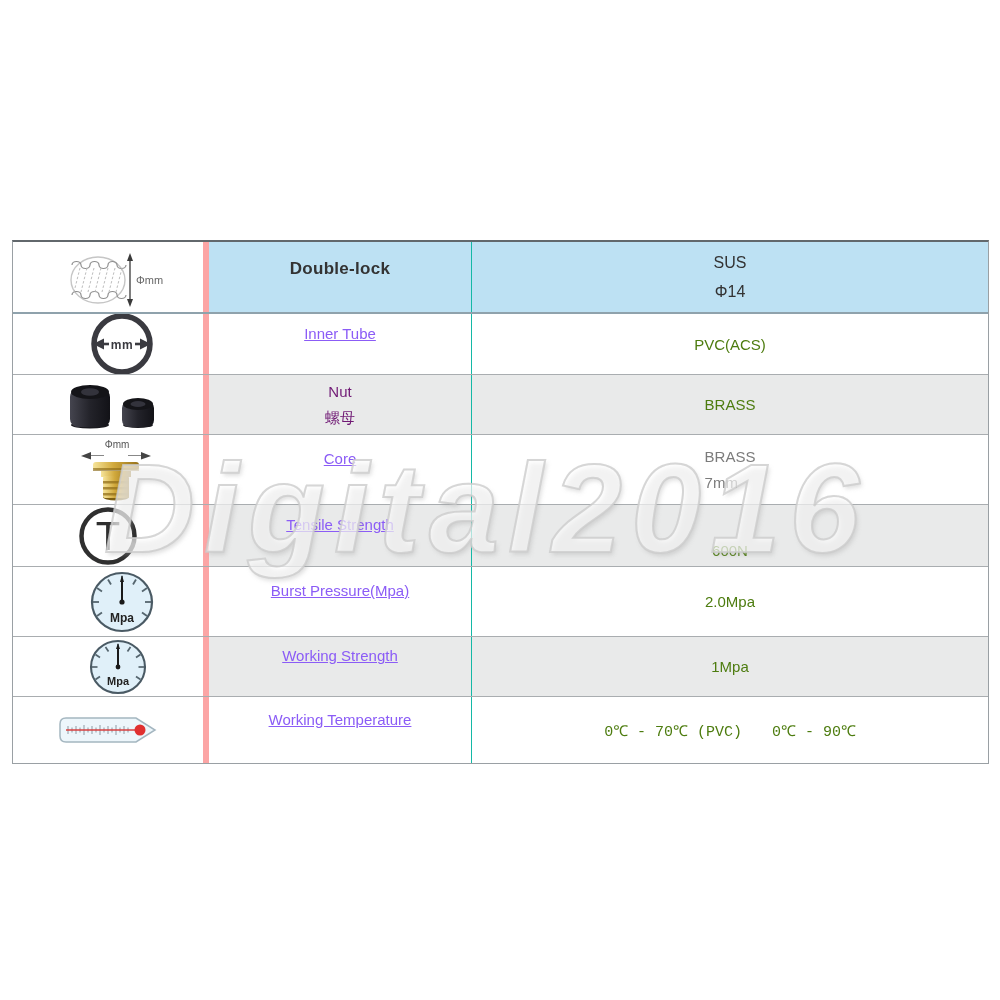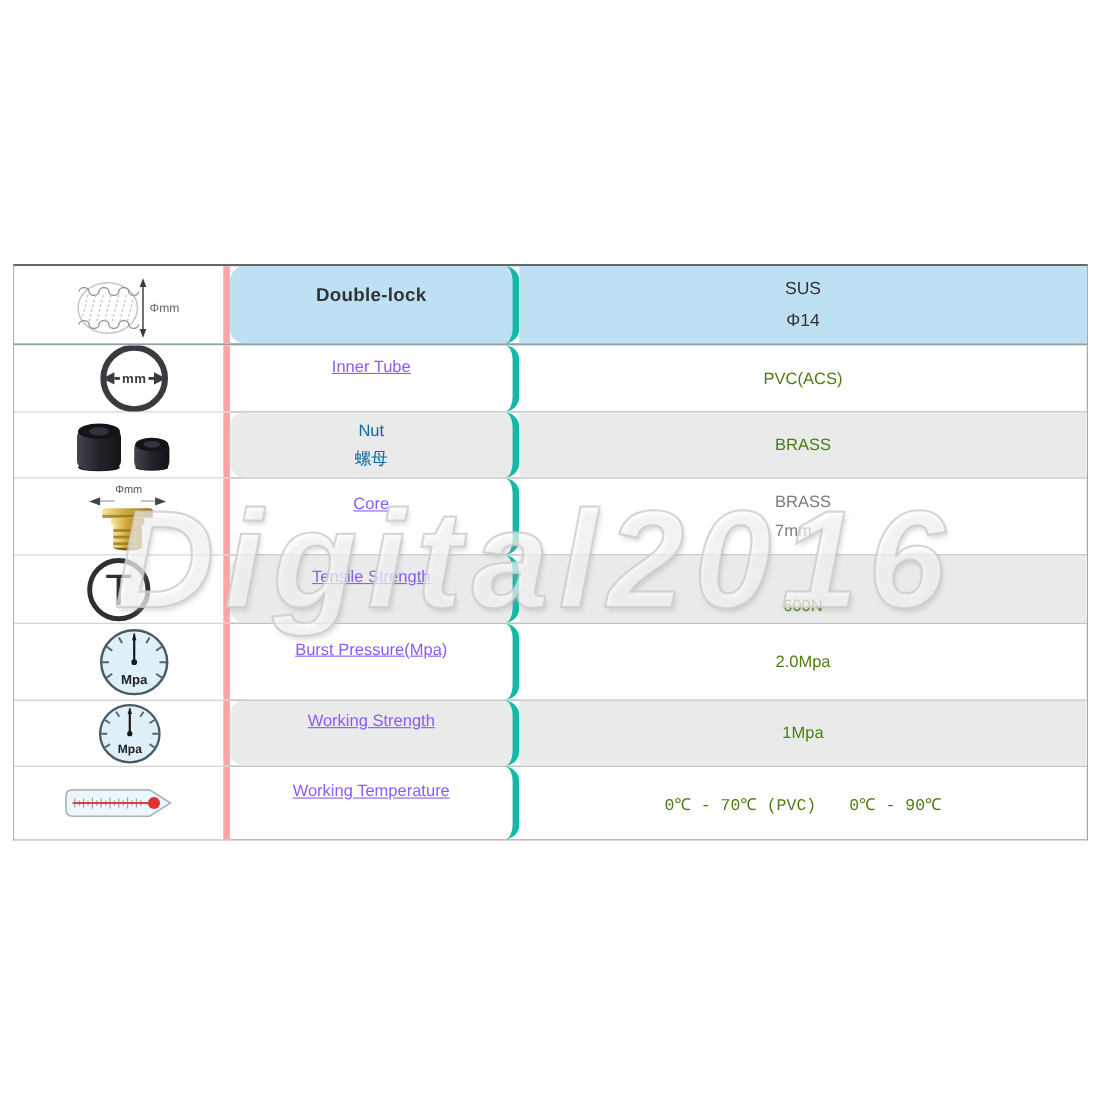--- a/index.html
+++ b/index.html
@@ -12,29 +12,29 @@
     position:absolute; left:12px; top:240px; width:977px;
     border:1px solid #9aa0a4; border-top:2px solid #62686c; background:#fff;
   }
   .row { display:grid; grid-template-columns:196px 263px 1fr; border-bottom:1px solid #a9adb0; }
   .row:last-child { border-bottom:none; }
   .row.header-row { border-bottom:2px solid #8fa2ac; }
   .h-hdr{height:72px} .h-r0{height:61px} .h-r1{height:60px} .h-r2{height:70px}
   .h-r3{height:62px} .h-r4{height:70px} .h-r5{height:60px} .h-r6{height:66px}
   .cell { display:flex; align-items:center; justify-content:center; overflow:hidden; }
   .icon-cell { background:#fff; border-right:6px solid #fca5a5; }
-  .label-cell { border-right:6px solid #14b8a6;border-radius:13px; }
+  .label-cell { border-right:1px solid #14b8a6; }
   .header-row .label-cell, .header-row .value-cell { background:#bde1f3; }
   .row.alt .label-cell, .row.alt .value-cell { background:#e9eaea; }
   .label-text { font-size:15px; color:#8b5cf6; transform:translateY(-11px);text-decoration:underline; }
   .header-label { font-size:17px; font-weight:bold; color:#333; letter-spacing:.3px; transform:translateY(-8px); }
   .header-value { font-size:16px; color:#333; text-align:center; line-height:29px; }
   .value-text { font-size:15px; color:#4d7c0f; }
   .value-down { transform:translateY(15px); }
-  .stack2 { text-align:center; line-height:26px; font-size:15px; color:#0369a1; }
+  .stack2 { text-align:center; line-height:26px; font-size:15px; color:#701a75; }
   .stack2-left { text-align:left; line-height:26px; font-size:15px; color:#7b7b7b; }
   .temp-pair { display:flex; gap:30px; align-items:center;font-family:Liberation Mono, monospace; }
   .watermark {
     position:absolute; left:104px; top:436px; z-index:6; pointer-events:none;
     font-style:italic; font-weight:bold; font-size:126px; letter-spacing:9px;
     color:rgba(255,255,255,0.62);
     -webkit-text-stroke:2px rgba(204,204,204,0.8);
     text-shadow:2px 3px 4px rgba(160,160,160,0.35);
     white-space:nowrap;
   }

